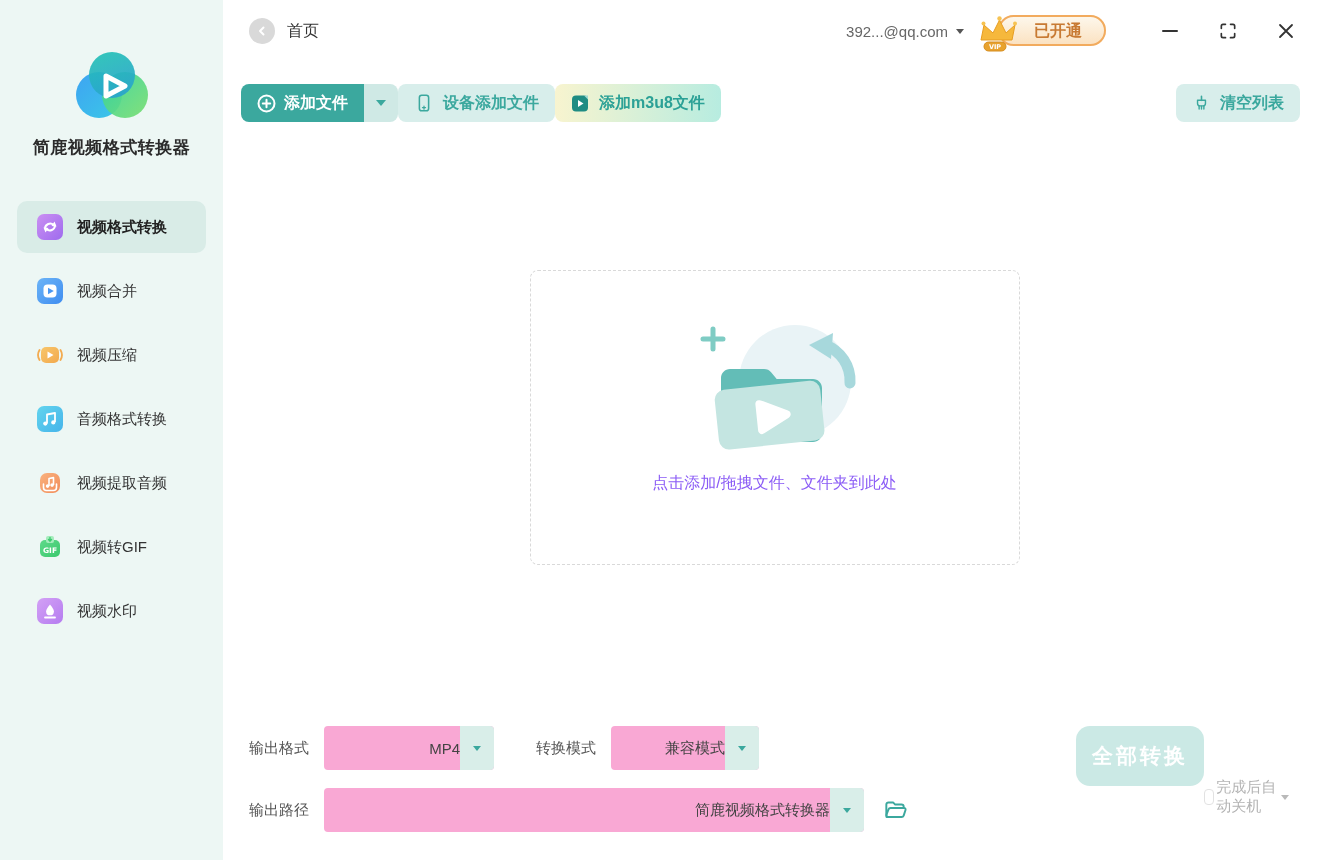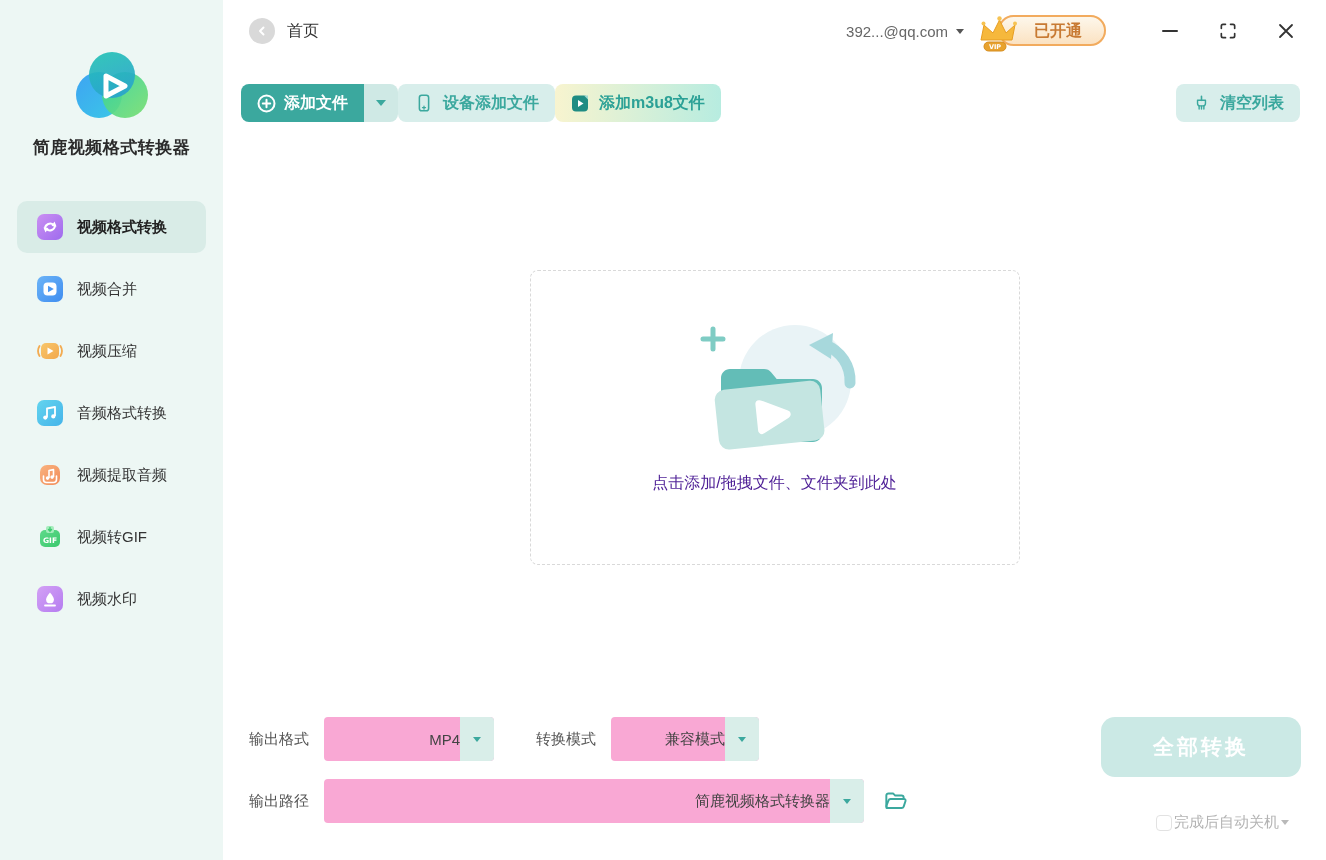--- a/index.html
+++ b/index.html
@@ -16,21 +16,21 @@
   .logo .c { position:absolute; width:46px; height:46px; border-radius:50%; opacity:.92; }
   .logo .c1 { left:13px; top:0;  background:linear-gradient(160deg,#23c3b4,#2a9fd0); }
   .logo .c2 { left:0;  top:20px; background:linear-gradient(135deg,#2f9cf2,#2bc4e6); }
   .logo .c3 { left:26px; top:20px; background:linear-gradient(135deg,#35d49e,#7ade6e); }
   .logo svg { position:absolute; left:0; top:0; }
   .app-title { font-size:17px; font-weight:bold; color:#2b2b2b; letter-spacing:.5px; }
 
   .side-menu { margin-top:42px; }
   .side-item {
     display:flex; align-items:center; gap:14px; height:52px;
-    margin:0 17px 10px 17px; padding-left:20px; border-radius:10px;
+    margin:12px 17px 10px 17px; padding-left:20px; border-radius:10px;
     font-size:15px; color:#333; cursor:pointer;
   }
   .side-item.active { background:#d9ece7; font-weight:bold; color:#222; }
   .s-ico { width:26px; height:26px; flex:0 0 26px; }
 
   
   .main { flex:1; display:flex; flex-direction:column; height:860px; }
 
   .header { height:62px; display:flex; align-items:center; padding:0 30px 0 26px; }
   .back-btn { width:26px; height:26px; border-radius:50%; background:#d9d9d9;
@@ -60,40 +60,40 @@
   .btn-add-main { background:#3BA89E; color:#fff; border-radius:8px 0 0 8px; padding:0 16px; gap:8px; }
   .btn-add-drop { background:#cfe9e5; width:34px; border-radius:0 8px 8px 0;
     display:flex; align-items:center; justify-content:center; cursor:pointer; }
   .btn-light { background:#d8eeeb; color:#3BA89E; padding:0 16px; gap:9px; }
   .btn-m3u8 { background:linear-gradient(90deg,#f8f4cf,#b7ece0); color:#2ba196; padding:0 16px; gap:9px; }
   .toolbar-spacer { flex:1; }
 
   .dropzone { width:490px; height:295px; margin:148px auto 0; border:1px dashed #d9d9d9;
     border-radius:8px; display:flex; flex-direction:column; align-items:center; cursor:pointer; }
   .dz-illus { margin-top:48px; }
-  .dz-hint { margin-top:14px; font-size:16px; color:#4c1d95; }
+  .dz-hint { margin-top:14px; font-size:16px; color:#8b5cf6; }
 
   
   .bottom { margin-top:auto; display:flex; padding:0 25px 28px 26px; }
   .out-left { flex:1;text-align:right; }
   .out-row { display:flex; align-items:center; }
   .out-row + .out-row { margin-top:18px; }
   .out-label { font-size:15px; color:#555; margin-right:15px; }
   .select { height:44px; background:#f9a8d4; border-radius:4px; display:flex; align-items:center;
     cursor:pointer; overflow:hidden; }
   .select .val { padding-left:16px; font-size:15px; color:#444; flex:1; }
   .select .arrow-box { width:34px; height:44px; background:#d9eee9; display:flex;
     align-items:center; justify-content:center; }
   .sel-format { width:170px; }
   .sel-mode { width:148px; margin-right:0; }
   .mode-label { margin-left:42px; }
   .sel-path { width:540px; }
   .folder-open-btn { margin-left:18px; display:flex; align-items:center; cursor:pointer; }
 
-  .out-right { width:225px; display:flex; flex-direction:column; align-items:flex-end; }
+  .out-right { width:225px; display:flex; flex-direction:row; }
   .convert-btn { width:200px; height:60px; border-radius:14px; background:#cbe9e5; border:none;
     color:#fff; font-size:21px; font-weight:bold; letter-spacing:3px; cursor:pointer;
     font-family:inherit; }
   .shutdown-row { margin-top:36px; display:flex; align-items:center; gap:2px;
     margin-right:12px; cursor:pointer; }
   .checkbox { width:16px; height:16px; border:1.5px solid #e2e2e2; border-radius:4px; background:#fff; }
   .shutdown-label { font-size:15px; color:#b3b3b3; }
 </style>
 </head>
 <body>

